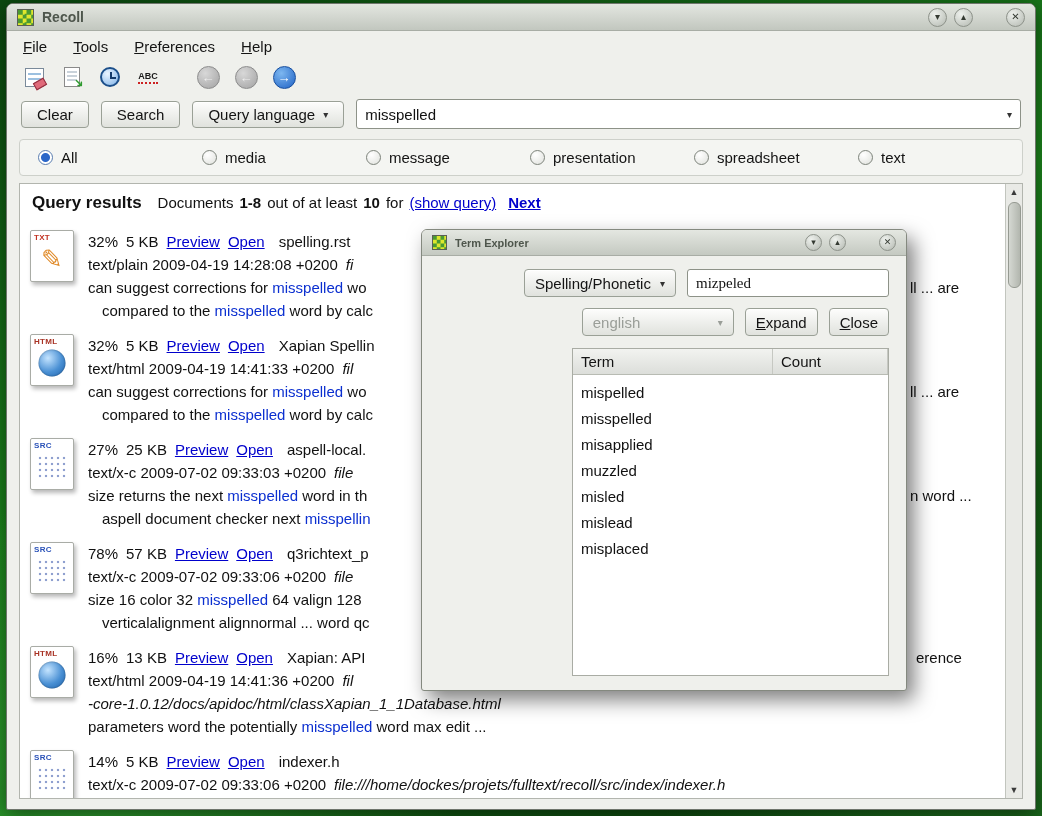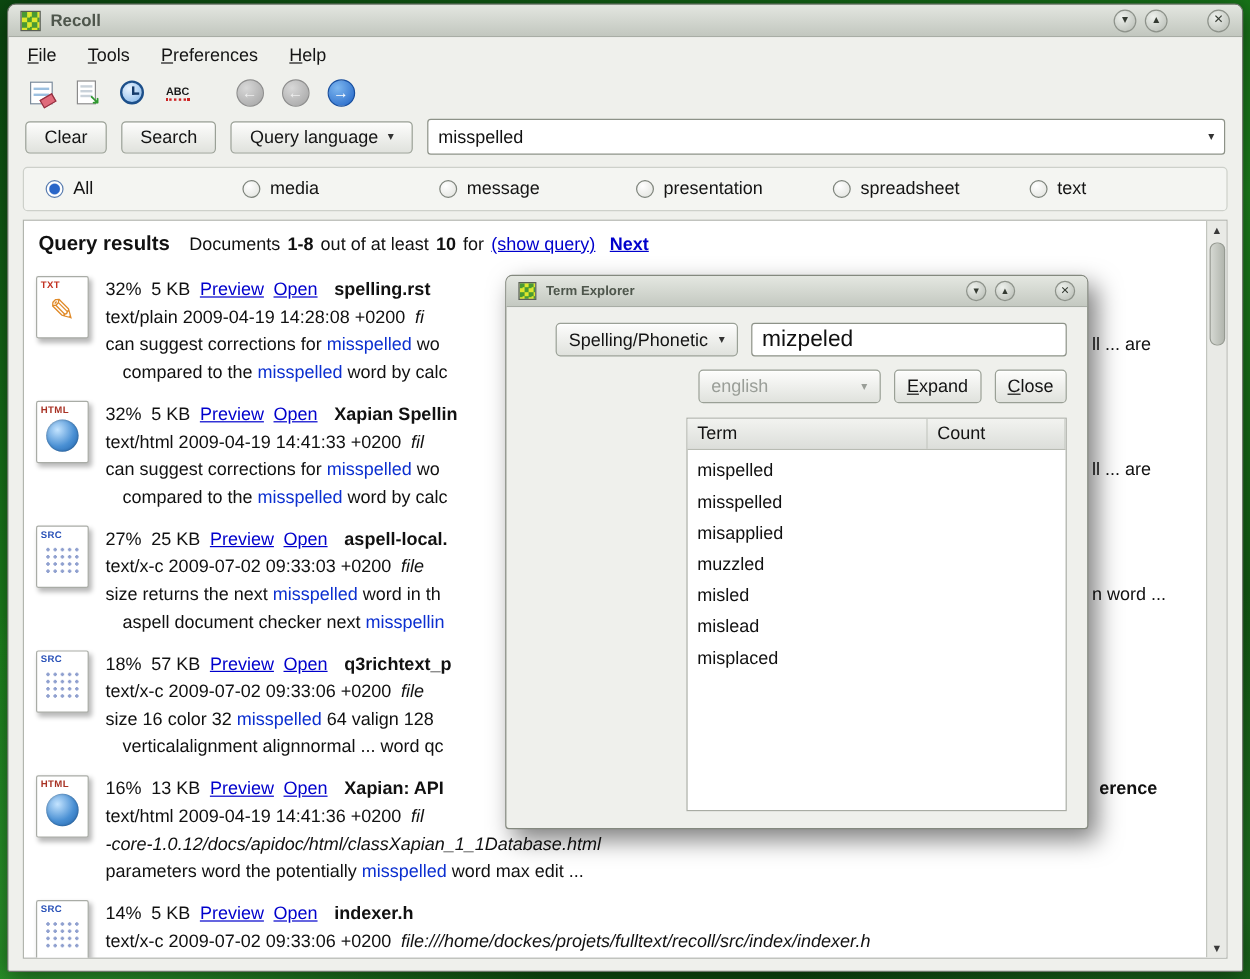--- a/index.html
+++ b/index.html
@@ -117,21 +117,21 @@
     box-shadow:inset 0 0 2px rgba(0,0,0,.4);
   }
   .icon-src .glyph {
     width:30px; height:24px;
     background-image:radial-gradient(#8fa0cf 1.3px, transparent 1.6px);
     background-size:6px 6px;
   }
   .res-text { flex:1; position:relative; font-size:15px; line-height:23px; color:#111; min-width:0; }
   .res-line { position:relative; white-space:nowrap; }
   .res-line.indent { padding-left:14px; }
-  .title-line .res-title { font-weight:bold; margin-left:6px; }
+  .title-line .res-title { font-weight:normal; margin-left:6px; }
   .title-line .seg { margin-right:8px; }
   .meta-line .res-path { font-style:italic; margin-left:8px; }
   .path-line { font-style:italic; }
   .hl { color:var(--highlight-blue,#0000cc); }
   .right-frag { position:absolute; left:822px; top:0; white-space:nowrap; }
   
   .scrollbar {
     position:absolute; top:0; right:0; bottom:0; width:17px;
     background:#e9eae6; border-left:1px solid #c2c5be;
     display:flex; flex-direction:column; align-items:center;
@@ -156,21 +156,21 @@
   }
   .dlg-title { font-weight:bold; font-size:11px; color:#4e564c; }
   .dlg-titlebar .tb-btn { width:17px; height:17px; font-size:9px; }
   .dlg-body { padding:13px 17px 14px; display:flex; flex-direction:column; gap:11px; flex:1;align-items:flex-end; }
   .dlg-row { display:flex; gap:11px; }
   .dlg-combo { width:152px; height:28px; justify-content:space-between; padding:4px 10px; }
   .text-input {
     flex:1; height:28px; background:#fff; border:1px solid #8d9288; border-radius:3px;
     display:flex; align-items:center; padding:0 8px;
   }
-  .text-input input { width:100%; border:none; outline:none; font-family:Liberation Sans, sans-serif; font-size:19px; background:transparent; color:#111; }
+  .text-input input { width:100%; border:none; outline:none; font-family:Liberation Serif, serif; font-size:15px; background:transparent; color:#111; }
   .dlg-btn { flex:1; height:28px; padding:3px 10px; }
   .term-table { flex:1; border:1px solid #a9aca4; background:#fff; display:flex; flex-direction:column; margin-top:1px; }
   .tt-header {
     height:26px; flex:0 0 26px; background:linear-gradient(#f2f3f0,#dcdeda);
     border-bottom:1px solid #b8bbb3; display:flex; align-items:center; font-size:15px; color:#141414;
   }
   .tt-header .tt-col-term { width:200px; padding-left:8px; border-right:1px solid #c6c8c2; height:100%; display:flex; align-items:center; }
   .tt-header .tt-col-count { width:115px; padding-left:8px; border-right:1px solid #c6c8c2; height:100%; display:flex; align-items:center; }
   .tt-body { flex:1; padding:5px 0; overflow:hidden; }
   .tt-row { display:flex; line-height:26px; font-size:15px; color:#111; }
@@ -310,21 +310,21 @@
             <div class="res-line snippet-line"><span>size returns the next </span><span class="hl">misspelled</span><span> word in th</span><span class="right-frag">n word ...</span></div>
             <div class="res-line snippet-line indent"><span>aspell document checker next </span><span class="hl">misspellin</span></div>
           </div>
         </div>
         <div class="res-item">
           <div class="doc-icon icon-src">
             <span class="badge">SRC</span>
             <span class="glyph"></span>
           </div>
           <div class="res-text">
-            <div class="res-line title-line"><span class="seg">18%</span><span class="seg">57 KB</span><span class="link seg">Preview</span><span class="link seg">Open</span><span class="res-title">q3richtext_p</span></div>
+            <div class="res-line title-line"><span class="seg">78%</span><span class="seg">57 KB</span><span class="link seg">Preview</span><span class="link seg">Open</span><span class="res-title">q3richtext_p</span></div>
             <div class="res-line meta-line"><span>text/x-c 2009-07-02 09:33:06 +0200</span><span class="res-path">file</span></div>
             <div class="res-line snippet-line"><span>size 16 color 32 </span><span class="hl">misspelled</span><span> 64 valign 128</span></div>
             <div class="res-line snippet-line indent"><span>verticalalignment alignnormal ... word qc</span></div>
           </div>
         </div>
         <div class="res-item">
           <div class="doc-icon icon-html">
             <span class="badge">HTML</span>
             <span class="glyph"></span>
           </div>

